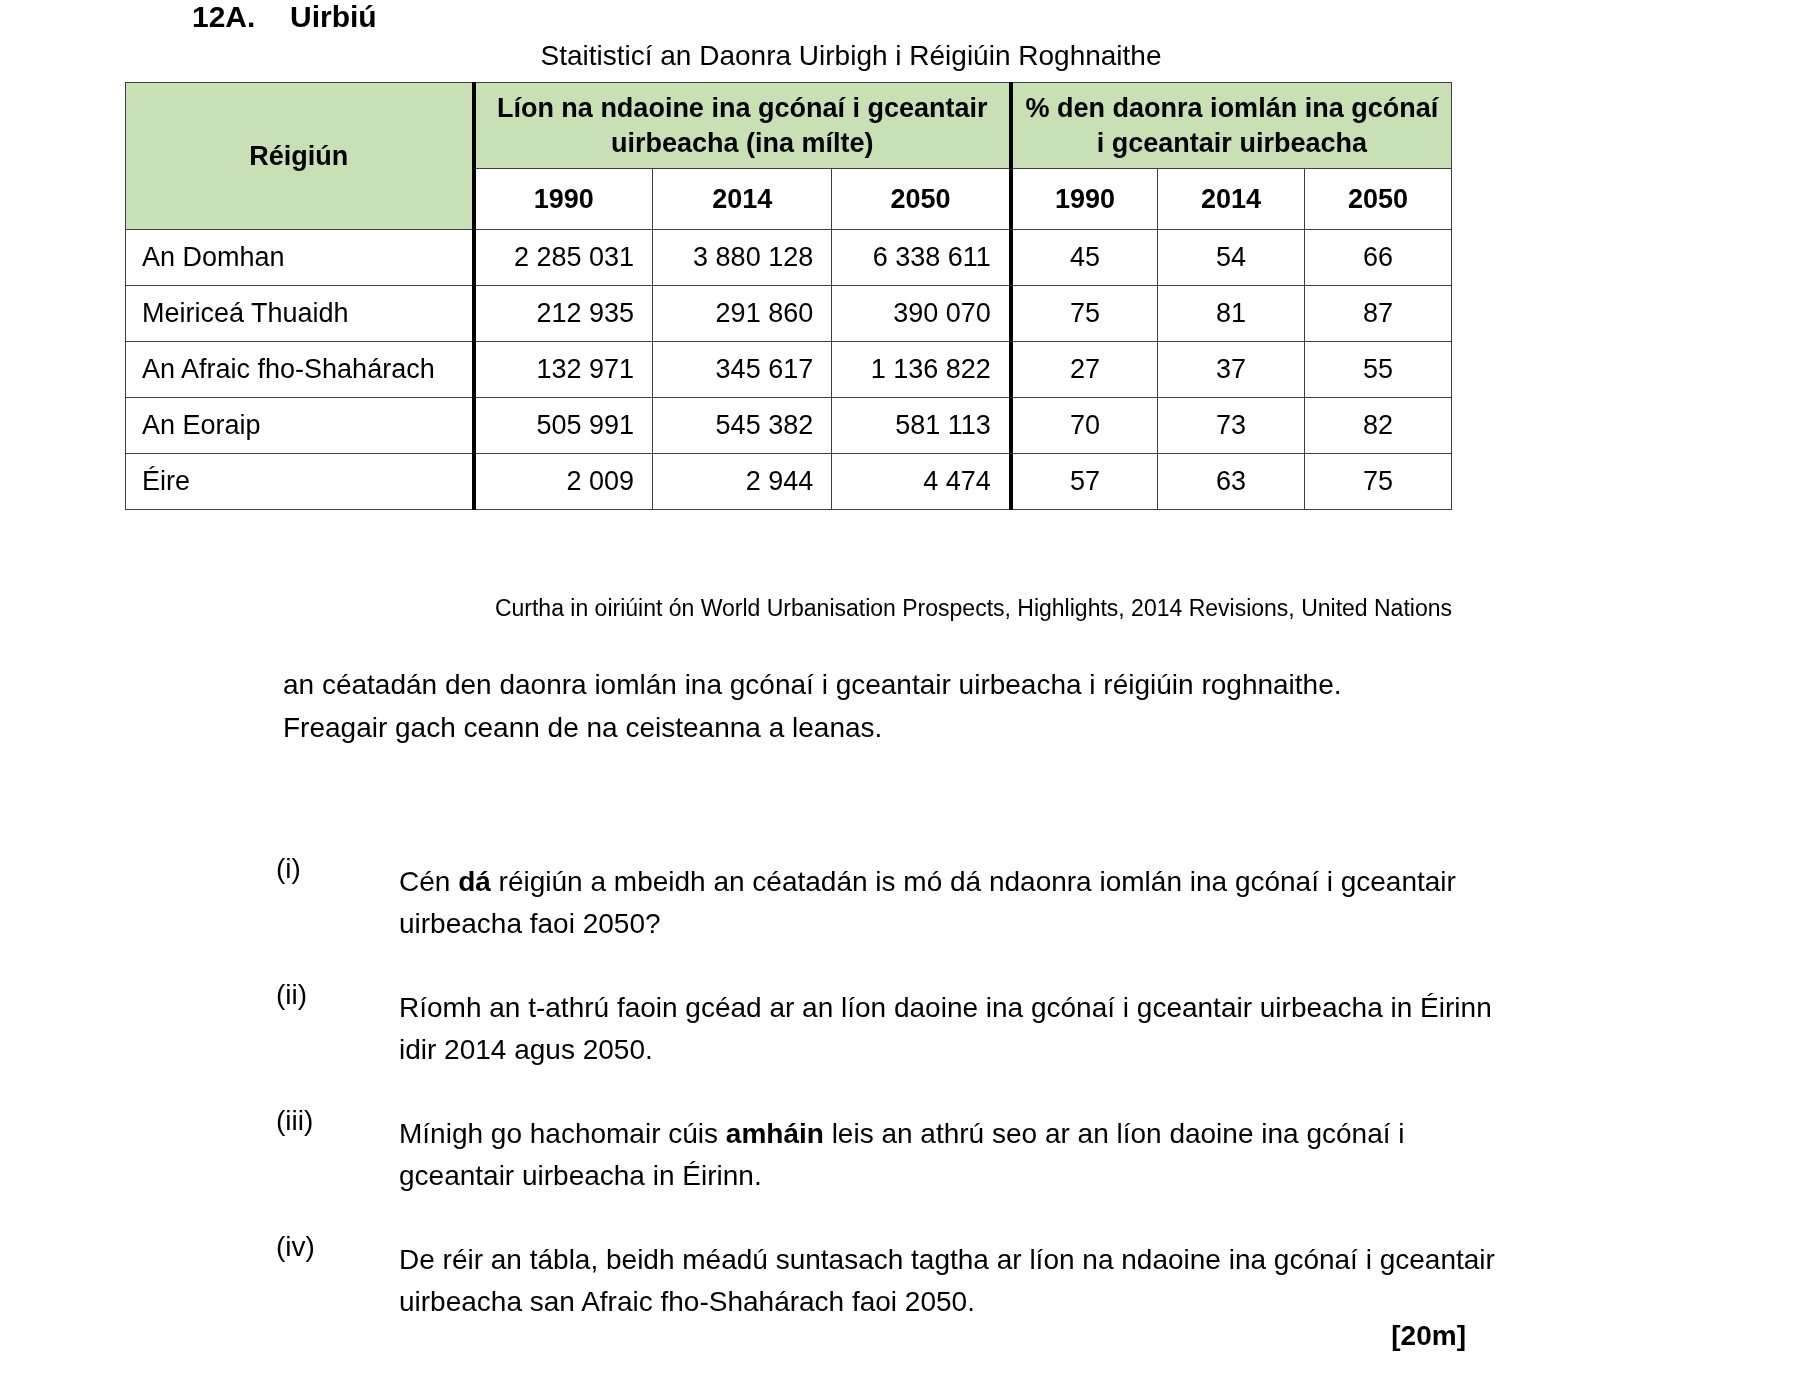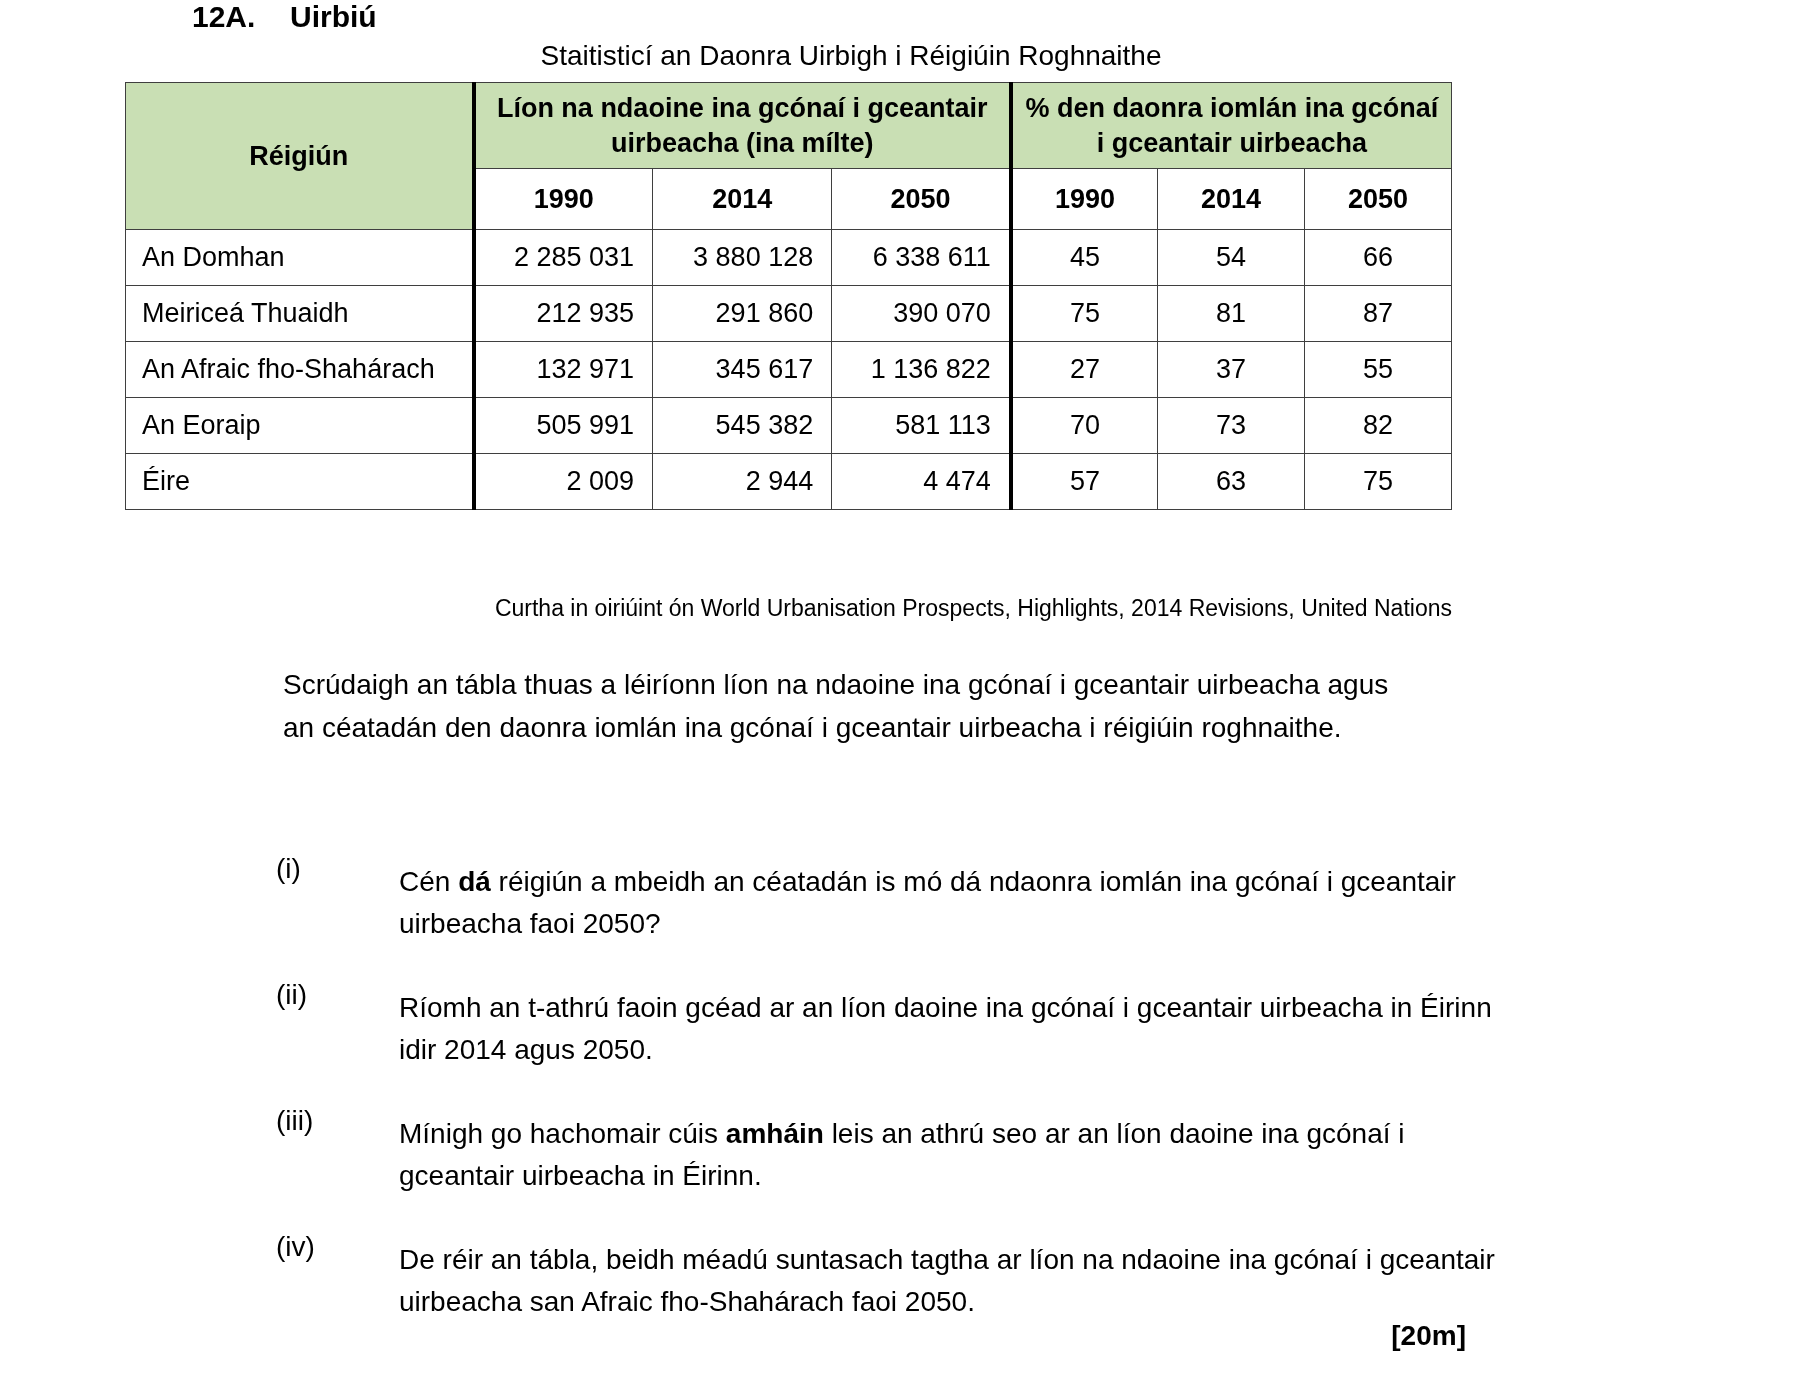--- a/index.html
+++ b/index.html
@@ -242,22 +242,22 @@
           <td class="pct">63</td>
           <td class="pct">75</td>
         </tr>
       </tbody>
     </table>
   </div>
 
   <div class="source">Curtha in oiriúint ón World Urbanisation Prospects, Highlights, 2014 Revisions, United Nations</div>
 
   <div class="intro">
-    <div>Scrúdaigh an tábla thuas a léiríonn líon na ndaoine ina gcónaí i gceantair uirbeacha agus</div>
     <div>an céatadán den daonra iomlán ina gcónaí i gceantair uirbeacha i réigiúin roghnaithe.</div>
+    <div>Freagair gach ceann de na ceisteanna a leanas.</div>
   </div>
 
   <div class="qlist">
 
     <div class="qitem">
       <div class="marker">(i)</div>
       <div class="qbody">
         <p>
           <span>Cén </span><b>dá</b><span> réigiún a mbeidh an céatadán is mó dá ndaonra iomlán ina gcónaí i gceantair uirbeacha faoi 2050?</span>
         </p>

